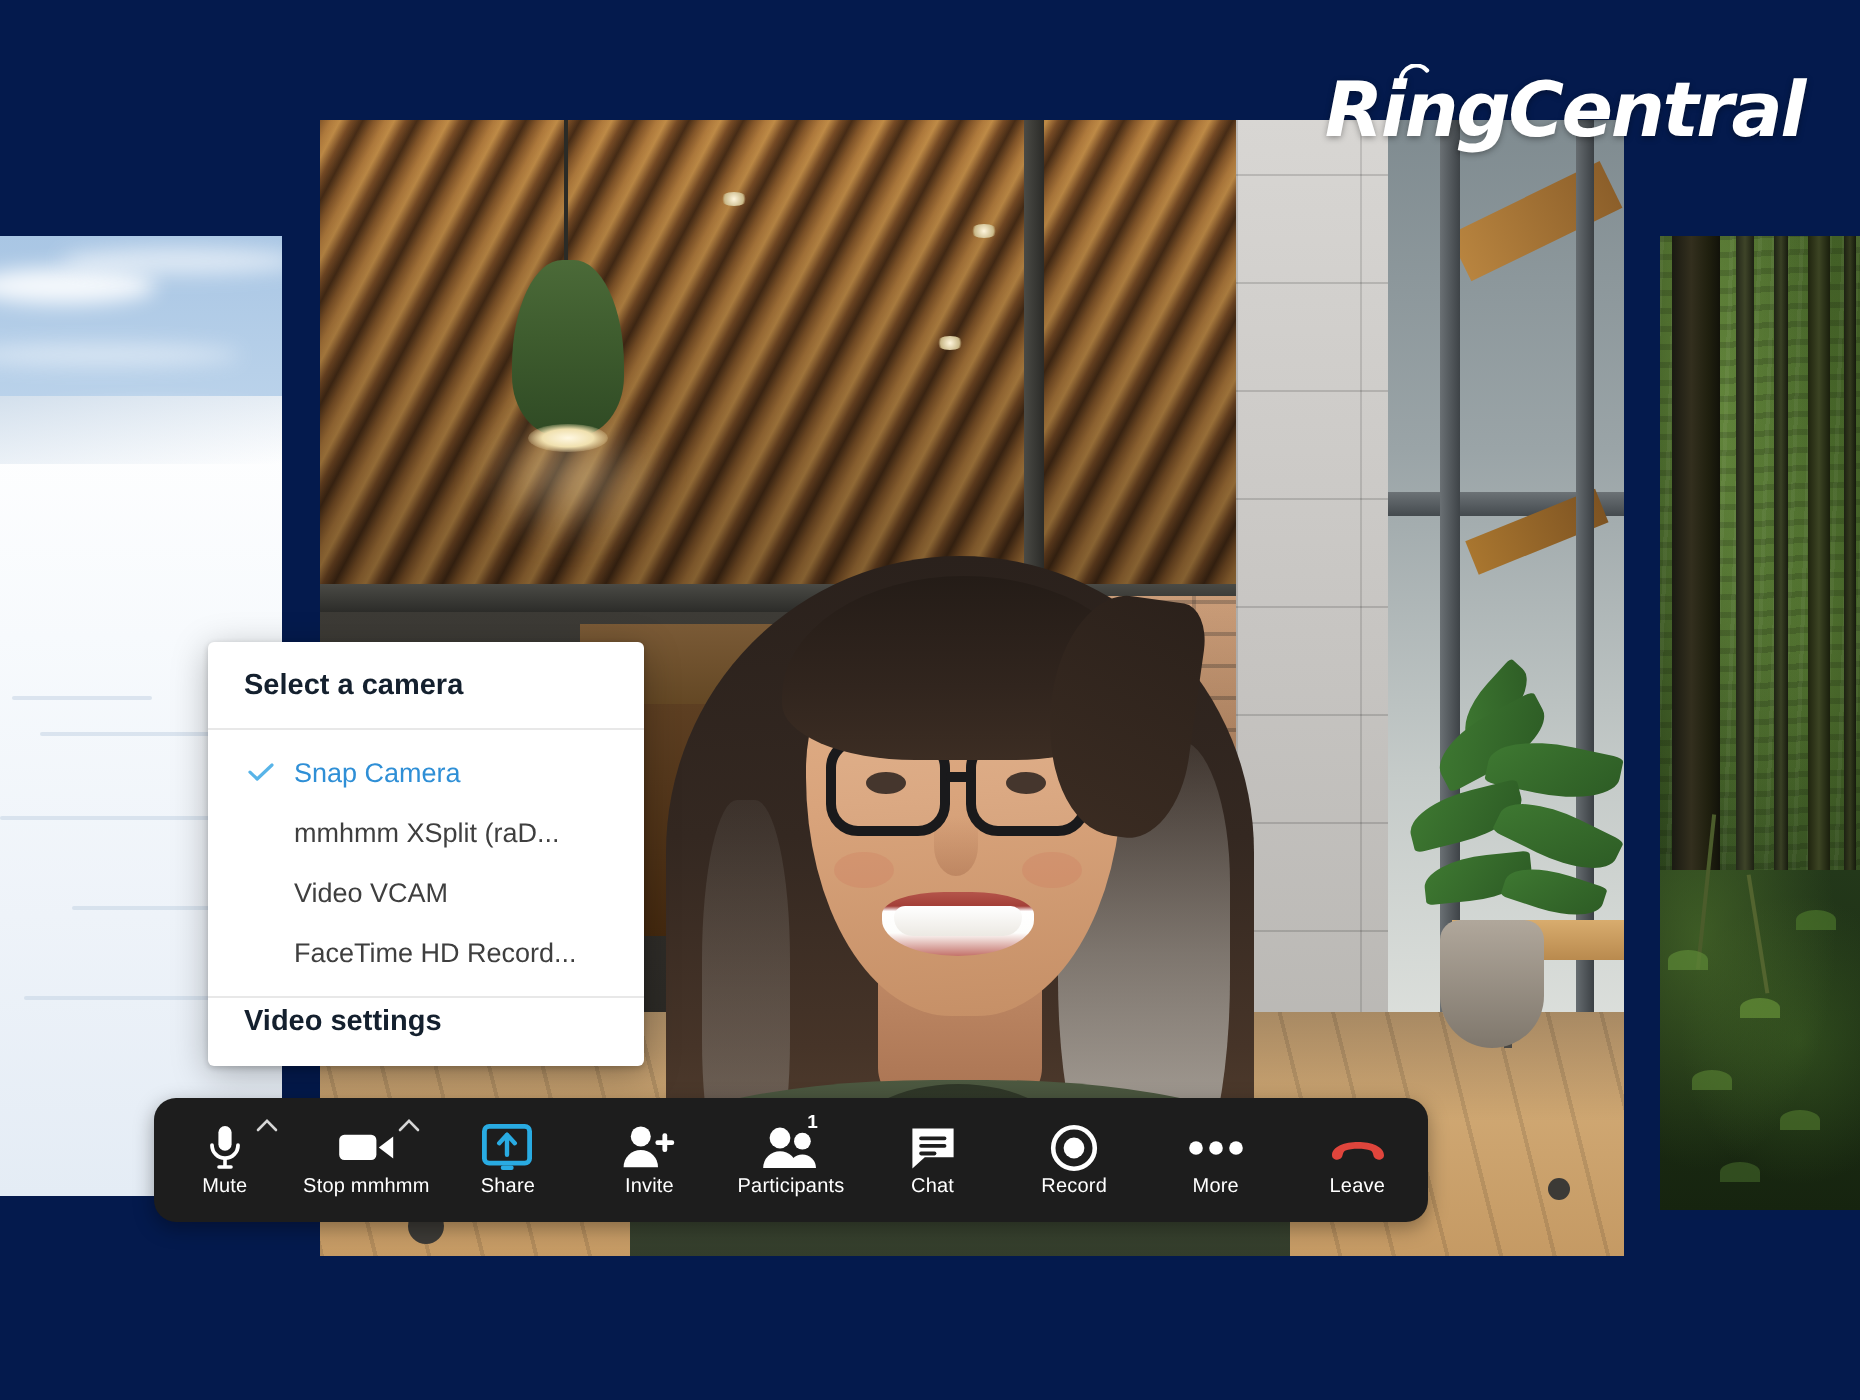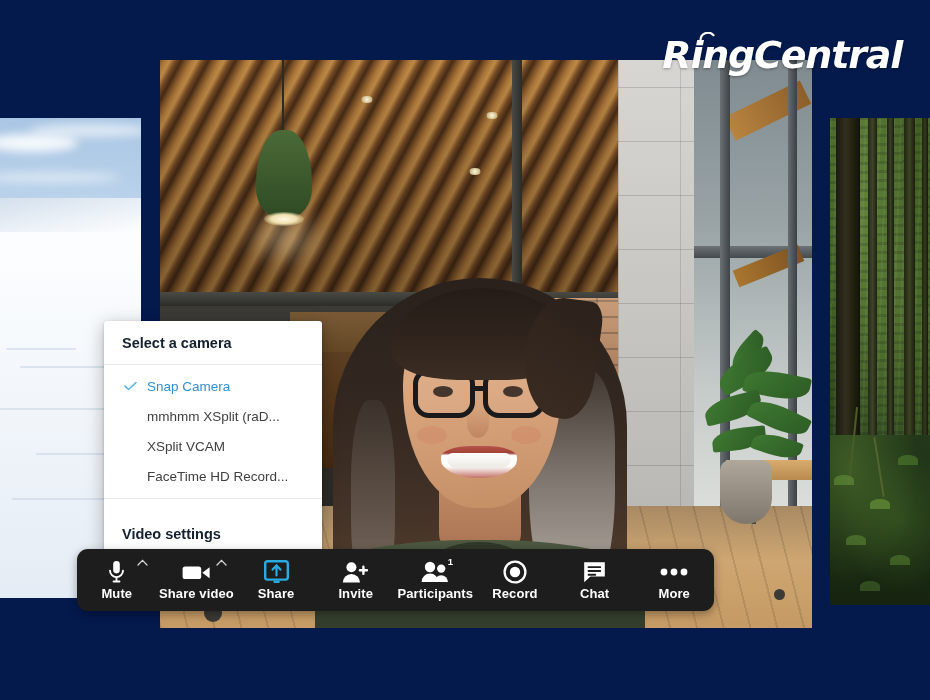--- a/index.html
+++ b/index.html
@@ -472,21 +472,21 @@
     cursor: default;
     white-space: nowrap;
   }
   .menu-item.selected { color:#2f8fd6; }
   .menu-item .check {
     position:absolute; left:20px; top:50%;
     transform: translateY(-50%);
     width:13px; height:9px;
   }
   .menu-footer {
-    padding: 27px 0 14px 18px;
+    padding: 4px 0 14px 18px;
     font-size: 14.5px;
     font-weight: 700;
     color:#14202e;
     border-top: 1px solid #e8e8e8;
     cursor: default;
   }
 
   
   #toolbar {
     position:absolute; left:77px; top:549px;
@@ -504,22 +504,22 @@
     align-items:center; justify-content:center;
     gap: 3px;
     cursor:pointer;
     user-select:none;
   }
   .tb-icon {
     height: 24px; width: 34px;
     display:flex; align-items:center; justify-content:center;
   }
   .tb-label {
-    font-size: 13px;
-    font-weight: 700;
+    font-size: 10px;
+    font-weight: 400;
     color:#ffffff;
     letter-spacing: .1px;
     line-height:1;
   }
   .tb-chevron {
     position:absolute; top:10px; right: 9px;
     width:11px; height:7px;
   }
   .tb-badge {
     position:absolute; top:8px; right: 22px;
@@ -673,21 +673,21 @@
           <path d="M1 4.6 L4.6 8 L12 1" fill="none" stroke="#58b4e8" stroke-width="1.6" stroke-linecap="round" stroke-linejoin="round"></path>
         </svg>
         <span>Snap Camera</span>
       </div>
 
       <div class="menu-item">
         <span>mmhmm XSplit (raD...</span>
       </div>
 
       <div class="menu-item">
-        <span>XSplit VCAM</span>
+        <span>Video VCAM</span>
       </div>
 
       <div class="menu-item">
         <span>FaceTime HD Record...</span>
       </div>
 
     </div>
     <div class="menu-footer">Video settings</div>
   </div>
 
@@ -711,21 +711,21 @@
     <div class="tb-item">
       <span class="tb-icon">
         <svg width="29" height="19" viewBox="0 0 29 19">
           <rect x="0.6" y="3.4" width="18.6" height="12.6" rx="2.6" fill="#ffffff"></rect>
           <path d="M20.4 9.7 L27.6 4.2 L27.6 15.2 Z" fill="#ffffff"></path>
         </svg>
       </span>
       <svg class="tb-chevron" viewBox="0 0 11 7">
         <path d="M1 6 L5.5 1.4 L10 6" fill="none" stroke="#d6d6d6" stroke-width="1.3" stroke-linecap="round"></path>
       </svg>
-      <span class="tb-label">Share video</span>
+      <span class="tb-label">Stop mmhmm</span>
     </div>
 
     <div class="tb-item">
       <span class="tb-icon">
         <svg width="25" height="24" viewBox="0 0 25 24">
           <rect x="1.2" y="1.2" width="22.6" height="18.4" rx="2.4" fill="none" stroke="#29abe2" stroke-width="2.4"></rect>
           <path d="M12.5 5.4 L12.5 15.4 M12.5 5.4 L8.6 9.6 M12.5 5.4 L16.4 9.6" fill="none" stroke="#29abe2" stroke-width="2.2" stroke-linecap="round" stroke-linejoin="round"></path>
           <rect x="9.4" y="20.8" width="6.4" height="2.2" rx="1" fill="#29abe2"></rect>
         </svg>
       </span>
@@ -752,46 +752,56 @@
           <circle cx="20.2" cy="7.6" r="4.2" fill="#ffffff"></circle>
           <path d="M13.4 21 a6.8 6.8 0 0 1 13.6 0 Z" fill="#ffffff"></path>
         </svg>
       </span>
       <span class="tb-badge">1</span>
       <span class="tb-label">Participants</span>
     </div>
 
     <div class="tb-item">
       <span class="tb-icon">
-        <svg width="24" height="24" viewBox="0 0 24 24">
-          <circle cx="12" cy="12" r="10.4" fill="none" stroke="#ffffff" stroke-width="2.3"></circle>
-          <circle cx="12" cy="12" r="5.2" fill="#ffffff"></circle>
-        </svg>
-      </span>
-      <span class="tb-label">Record</span>
-    </div>
-
-    <div class="tb-item">
-      <span class="tb-icon">
         <svg width="23" height="22" viewBox="0 0 23 22">
           <path d="M1.2 1.2 H21.8 V15.6 H7.4 L1.2 21.2 Z" fill="#ffffff"></path>
           <rect x="4.6" y="5.2" width="13.6" height="1.9" rx="0.9" fill="#1d1d1d"></rect>
           <rect x="4.6" y="9" width="13.6" height="1.9" rx="0.9" fill="#1d1d1d"></rect>
           <rect x="4.6" y="12.8" width="8.6" height="1.9" rx="0.9" fill="#1d1d1d"></rect>
         </svg>
       </span>
       <span class="tb-label">Chat</span>
+    </div>
+
+    <div class="tb-item">
+      <span class="tb-icon">
+        <svg width="24" height="24" viewBox="0 0 24 24">
+          <circle cx="12" cy="12" r="10.4" fill="none" stroke="#ffffff" stroke-width="2.3"></circle>
+          <circle cx="12" cy="12" r="5.2" fill="#ffffff"></circle>
+        </svg>
+      </span>
+      <span class="tb-label">Record</span>
     </div>
 
     <div class="tb-item">
       <span class="tb-icon">
         <svg width="28" height="8" viewBox="0 0 28 8">
           <circle cx="4" cy="4" r="3.4" fill="#ffffff"></circle>
           <circle cx="14" cy="4" r="3.4" fill="#ffffff"></circle>
           <circle cx="24" cy="4" r="3.4" fill="#ffffff"></circle>
         </svg>
       </span>
       <span class="tb-label">More</span>
     </div>
 
+    <div class="tb-item">
+      <span class="tb-icon">
+        <svg width="30" height="16" viewBox="0 0 30 16">
+          <path d="M2 11.6 C2 2.8 28 2.8 28 11.6 C28 14 24.6 14.6 23.2 12.8
+                   C22.4 11.7 22.8 9.9 21.2 9.2 C18.4 8.1 11.6 8.1 8.8 9.2
+                   C7.2 9.9 7.6 11.7 6.8 12.8 C5.4 14.6 2 14 2 11.6 Z" fill="#e0453c"></path>
+        </svg>
+      </span>
+      <span class="tb-label">Leave</span>
+    </div>
 
   </div>
 </div>
 
 </body></html>

